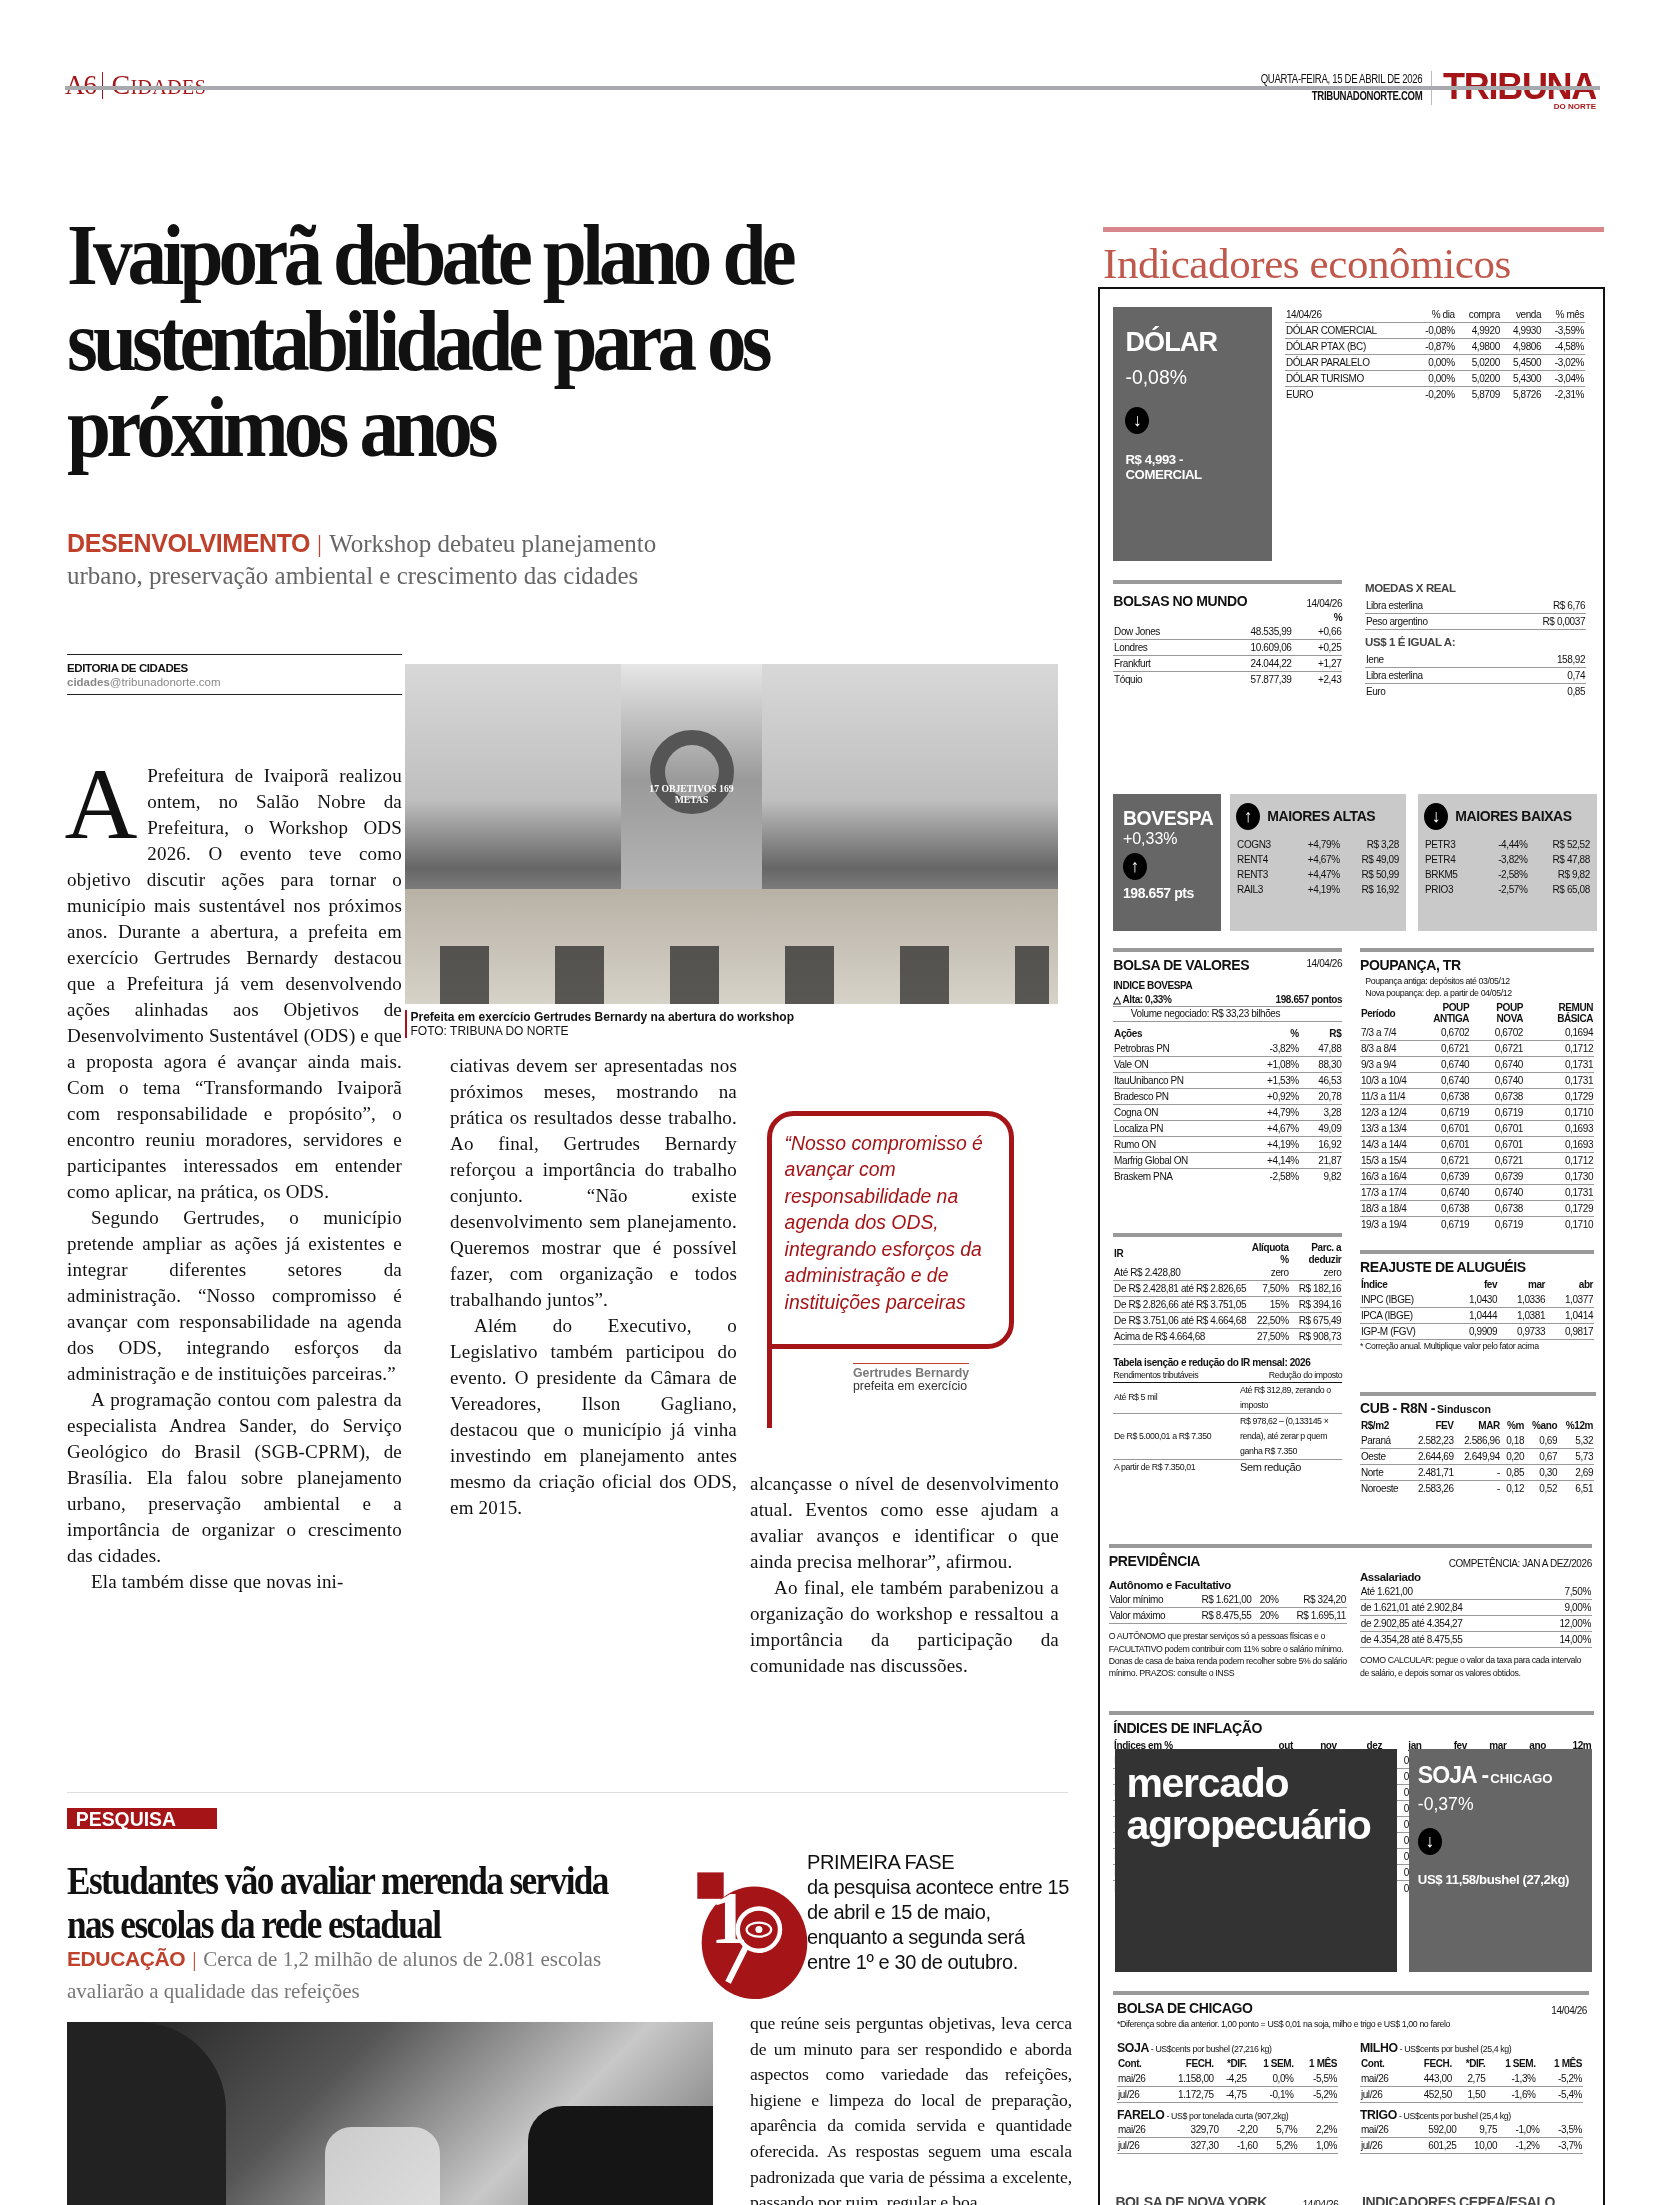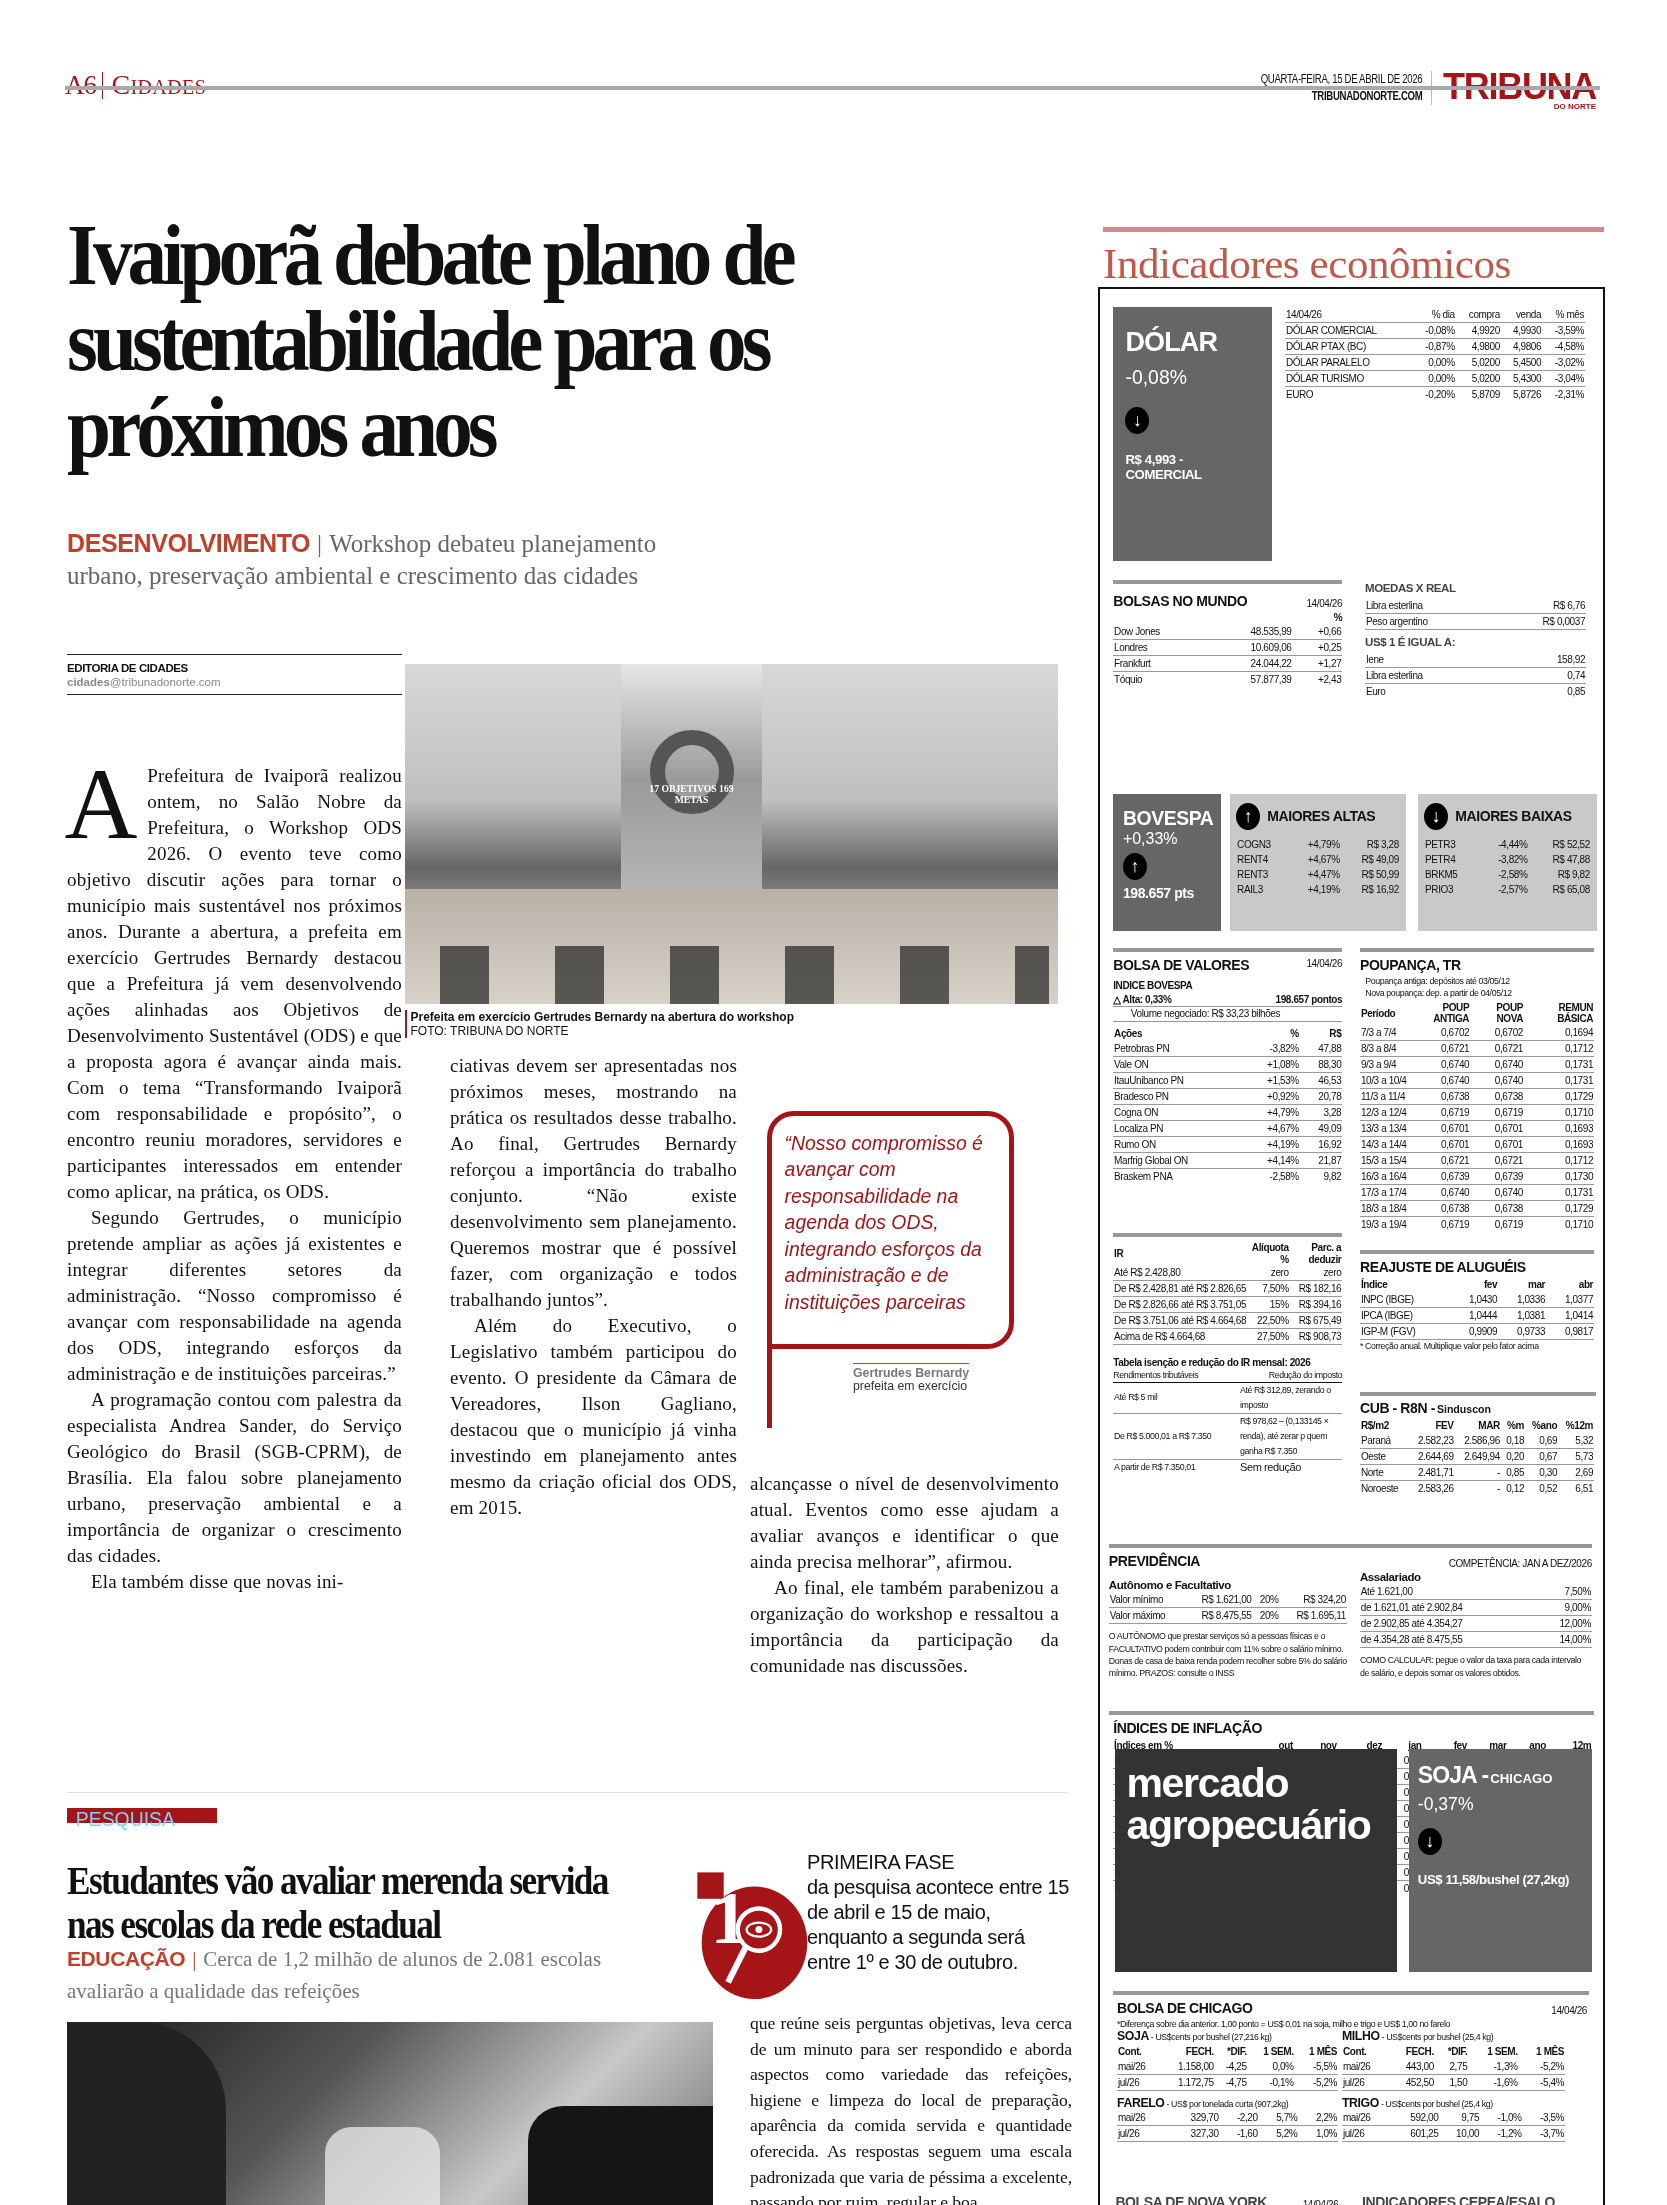--- a/index.html
+++ b/index.html
@@ -27,21 +27,21 @@
 .photo{background:linear-gradient(180deg,#d8d8d8 0%,#bfbfbf 40%,#666 60%,#9a9a9a 75%,#d0cfcf 100%);position:absolute;overflow:hidden}
 .cap{font-family:"Liberation Sans",sans-serif;font-size:12px;line-height:14px;border-left:2.2px solid #a51417;padding-left:3.5px}
 .cap b{display:block;font-weight:700}
 .quote{left:767px;top:1111px;width:247px;height:318px}
 .quote-box{position:absolute;left:0;top:0;width:247px;height:238px;border:5.3px solid #a51417;border-radius:26.5px 26.5px 26.5px 0;}
 .quote-tail{position:absolute;left:0;top:229px;width:0;height:0;border-left:5.3px solid #a51417}
 .quote-text{position:absolute;left:17.6px;top:18.5px;width:221px;color:#a51417;font-family:"Liberation Sans",sans-serif;font-style:italic;font-size:19.4px;line-height:26.5px}
 .quote-auth{position:absolute;left:86px;top:252px;border-top:1.3px solid #c0412b;padding-top:2.6px;font-family:"Liberation Sans",sans-serif;font-size:12.3px;line-height:13.2px;color:#333}
 .quote-auth b{color:#777;display:block}
 
-.sec-tag{left:67px;top:1808px;background:#a51417;color:#7dd3fc;font-family:"Liberation Sans",sans-serif;font-weight:400;font-size:19.4px;padding:3.5px 8.8px;width:150px;height:15px;line-height:14px}
+.sec-tag{left:67px;top:1808px;background:#a51417;color:#ffffff;font-family:"Liberation Sans",sans-serif;font-weight:700;font-size:19.4px;padding:3.5px 8.8px;width:150px;height:21px;line-height:14px}
 .rule-mid{left:67px;top:1792px;width:1001px;height:1.3px;background:#ddd}
 .h2{left:67px;top:1859px;width:662px;font-size:40px;line-height:44px;letter-spacing:-1.8px;transform:scaleX(.88);transform-origin:left top}
 .deck2{left:67px;top:1943px;width:573px;font-size:21px;line-height:32px;color:#777}
 .phase{left:697px;top:1850px;width:379px}
 .phase-icon{position:absolute;left:0;top:17.6px;width:115px;height:132px}
 .phase-text{position:absolute;left:110px;top:0;width:265px;font-family:"Liberation Sans",sans-serif;font-size:20px;line-height:25px;letter-spacing:-0.4px}
 .body2{font-size:17.6px;line-height:25.6px;text-align:justify;letter-spacing:-0.1px}
 .body2 p{text-indent:24px}
 .body2 p.noind{text-indent:0}
 
@@ -845,21 +845,21 @@
     <div style="font-weight:700;font-size:13.2px;margin-top:17.6px;letter-spacing:-0.4px">US$ 11,58/bushel (27,2kg)</div>
   </div>
 
   <div class="abs gh" style="left:13.2px;top:1702px;width:476px;height:3.5px"></div>
   <div class="abs" style="left:17px;top:1711px;width:470px">
     <div style="display:flex;justify-content:space-between;align-items:flex-end">
         <span class="sh2">BOLSA DE CHICAGO</span>
         <span class="t">14/04/26</span>
       </div>
     <div class="note">*Diferença sobre dia anterior. 1,00 ponto = US$ 0,01 na soja, milho e trigo e US$ 1,00 no farelo</div>
-    <div style="display:flex;gap:4px;margin-top:0">
+    <div style="display:flex;gap:22px;margin-top:12px">
       <div style="width:221px">
         <div><b class="t" style="font-size:12.3px">SOJA</b> <span class="note">- US$cents por bushel (27,216 kg)</span></div>
         <table class="tbl">
             <tbody>
               <tr>
                 <th>Cont.</th>
                 <th>FECH.</th>
                 <th>*DIF.</th>
                 <th>1 SEM.</th>
                 <th>1 MÊS</th>

